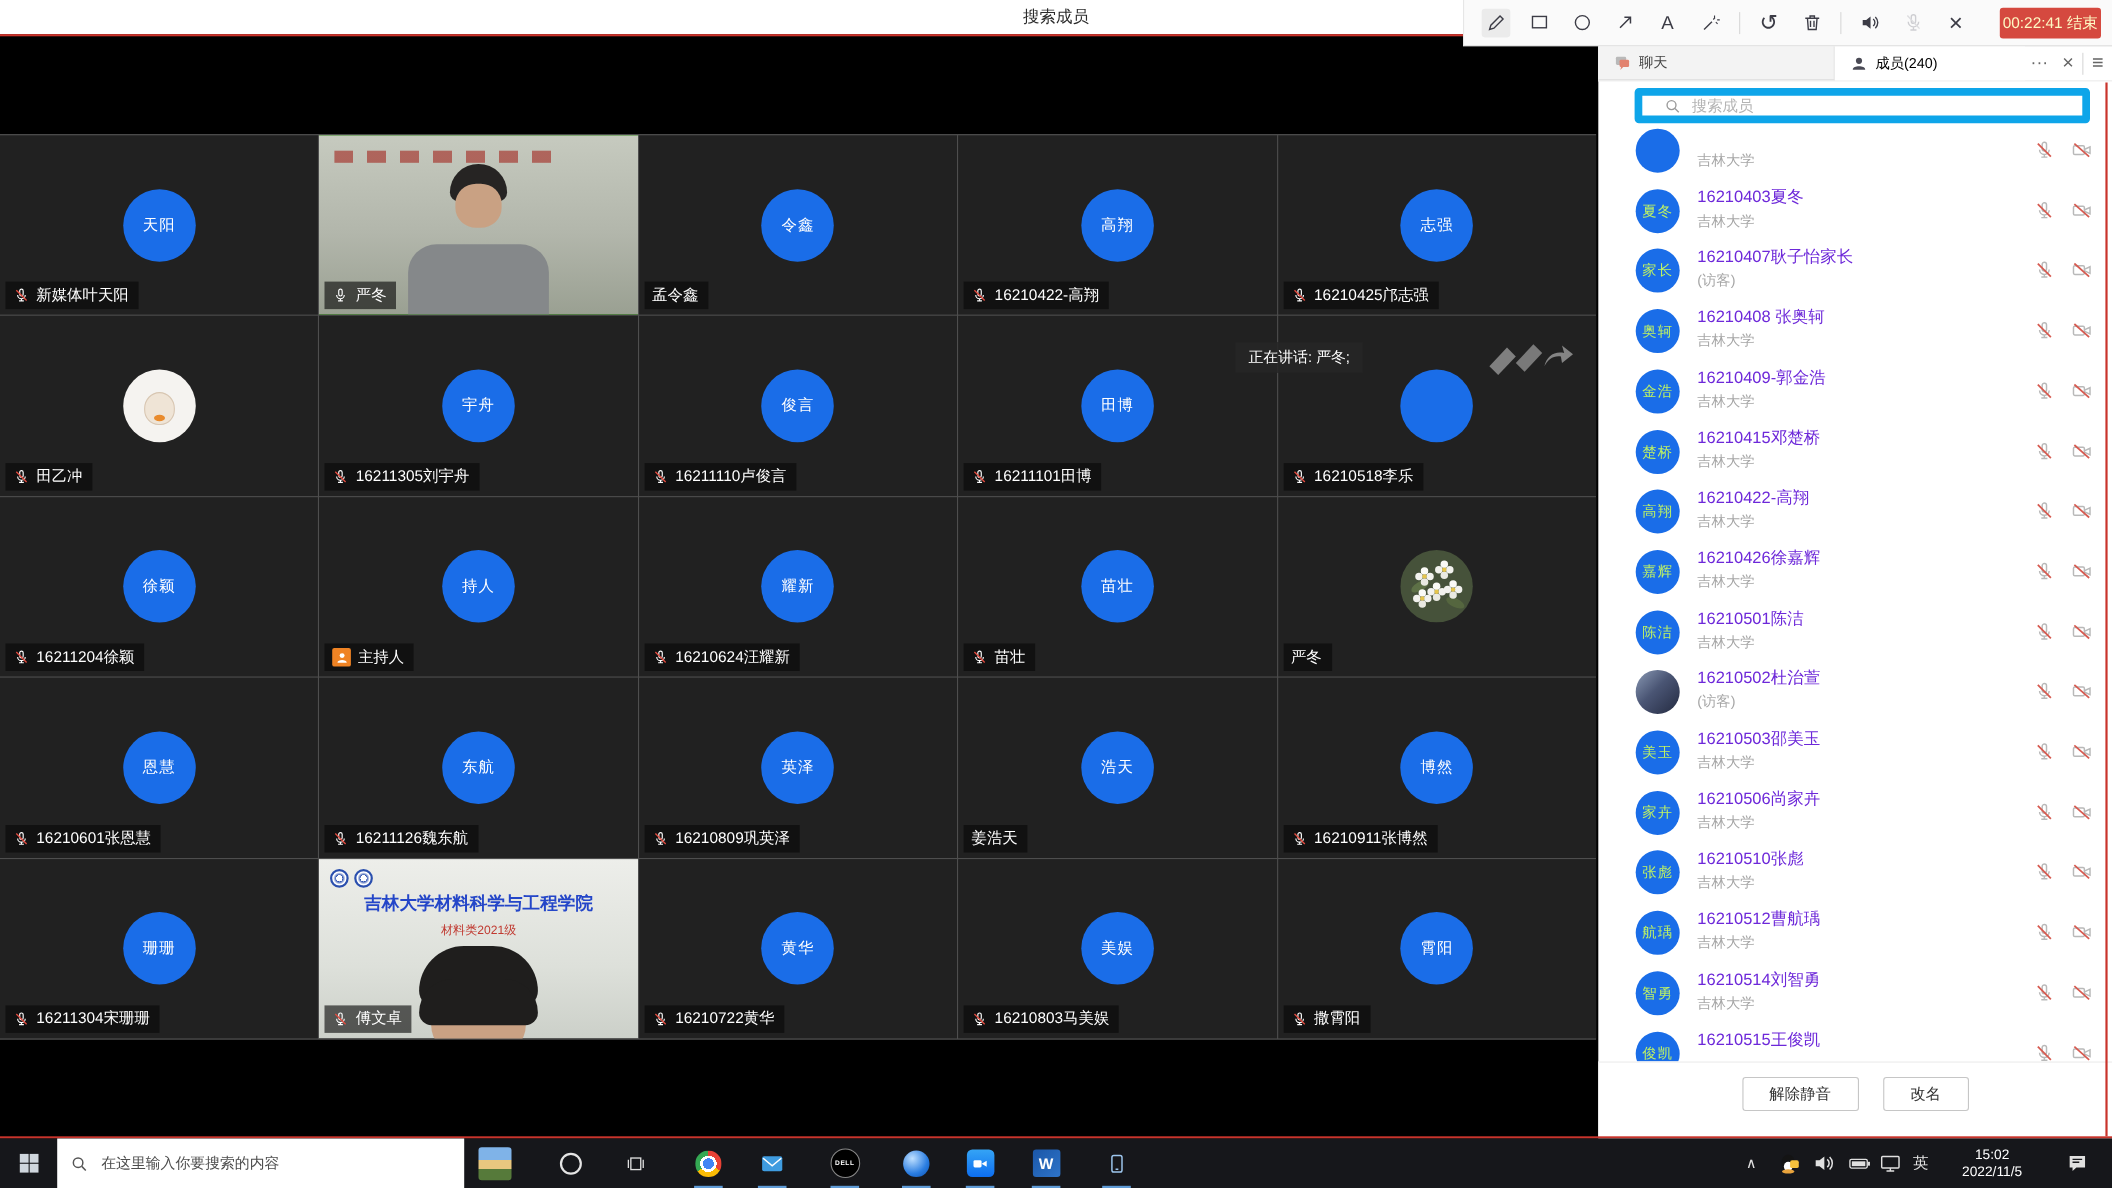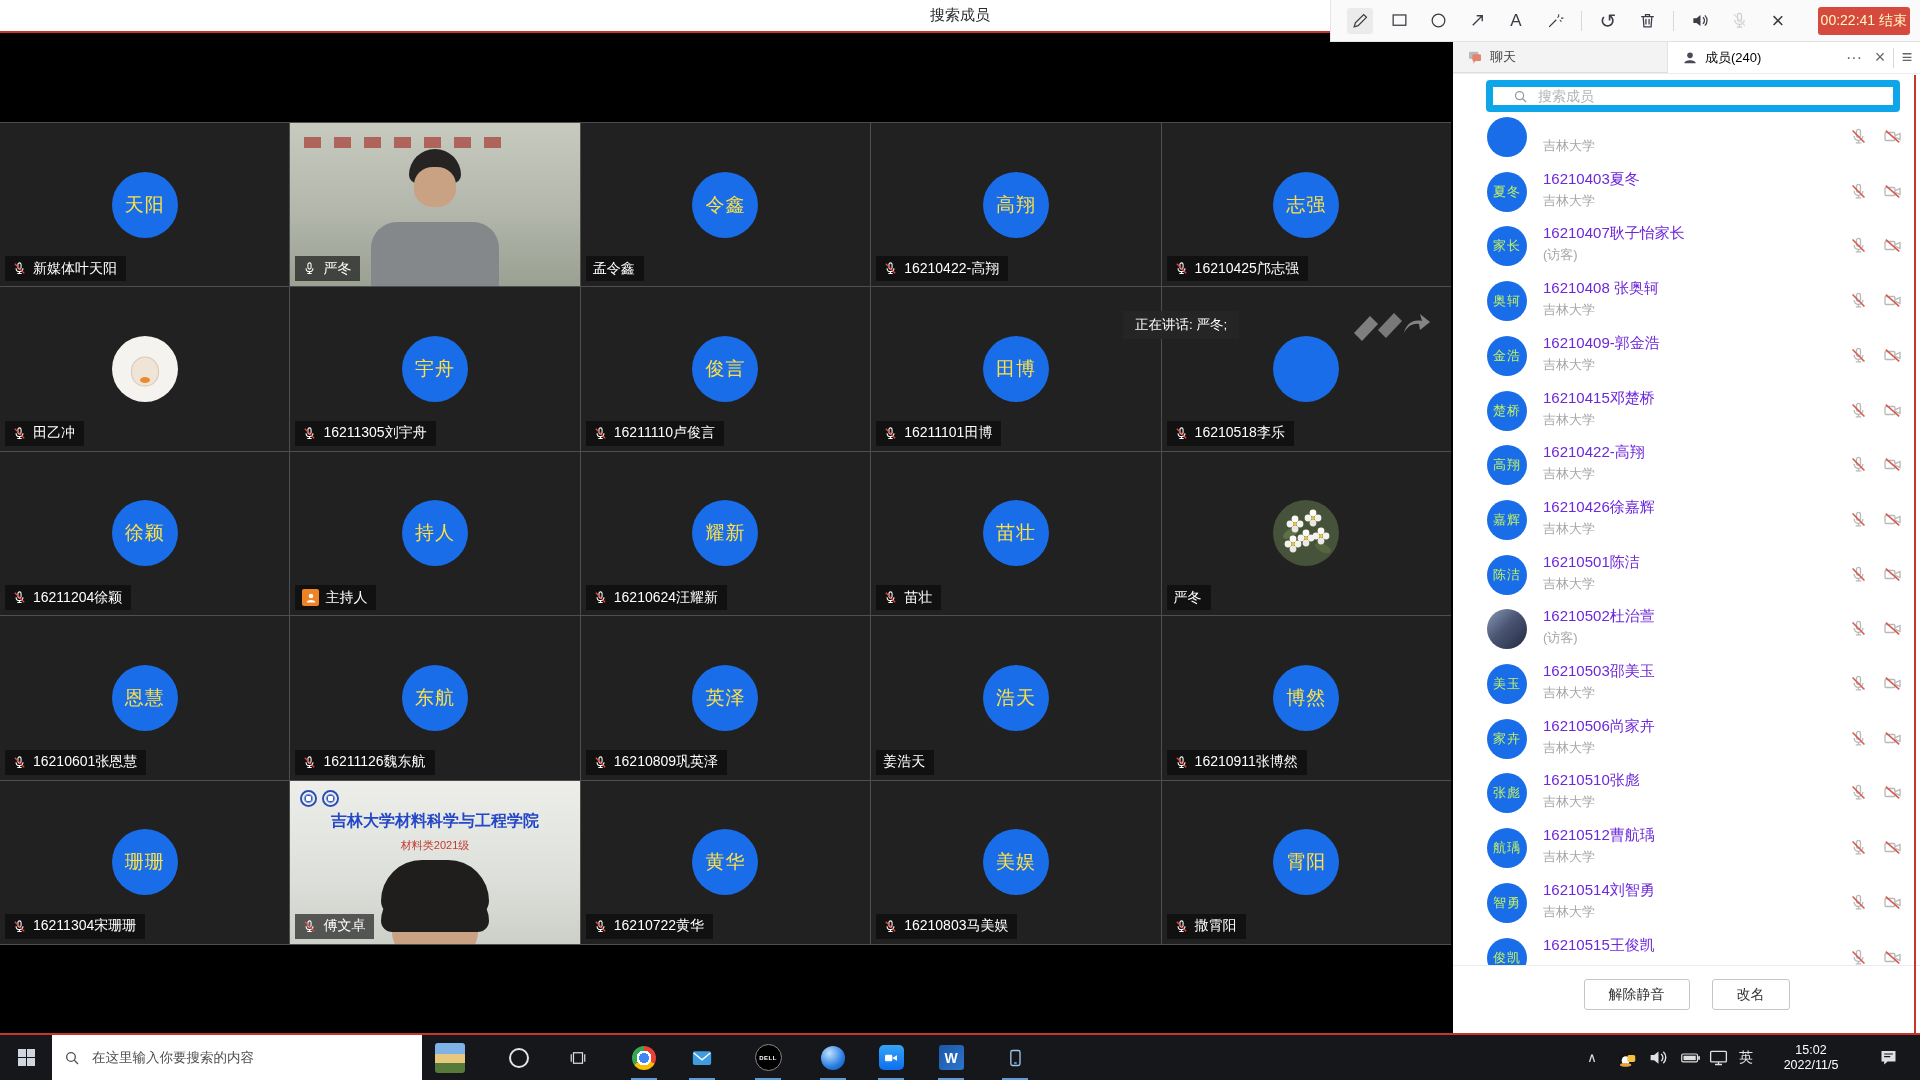--- a/index.html
+++ b/index.html
@@ -27,22 +27,22 @@
                border-radius:3px;white-space:nowrap;}
 
   
   .stage{position:absolute;left:0;top:33px;width:1453px;height:1002px;background:#000;z-index:1;}
   .grid{position:absolute;left:0;top:89px;width:1451px;height:821px;display:grid;
         grid-template-columns:repeat(5,1fr);grid-template-rows:repeat(5,1fr);gap:1px;background:#4e4e4e;
         border-top:1px solid #4e4e4e;border-bottom:1px solid #4e4e4e;}
   .tile{position:relative;background:#212121;overflow:hidden;}
   .tile.speaking{box-shadow:inset 0 0 0 2px #35a315;}
   .t-avatar{position:absolute;left:50%;top:50%;transform:translate(-50%,-50%);width:66px;height:66px;
-            border-radius:50%;background:#1a6de8;color:#fde047;display:flex;align-items:center;justify-content:center;
-            font-size:19px;letter-spacing:1px;font-family:Liberation Mono, monospace;}
+            border-radius:50%;background:#1a6de8;color:#ffffff;display:flex;align-items:center;justify-content:center;
+            font-size:14px;letter-spacing:1px;font-family:Liberation Mono, monospace;}
   .t-avatar.white{background:#f5f3f0;}
   .t-label{position:absolute;left:5px;bottom:5px;background:rgba(8,8,8,.62);color:#fff;font-size:14px;height:25px;
            display:flex;align-items:center;gap:6px;padding:0 9px 0 7px;max-width:93%;white-space:nowrap;z-index:3;}
   .t-label svg{width:15px;height:15px;flex:none;}
   .host-badge{width:17px;height:17px;background:#ef8324;border-radius:2px;display:flex;align-items:center;
               justify-content:center;flex:none;}
   .host-badge svg{width:12px;height:12px;}
 
   
   .vp-bg{position:absolute;inset:0;background:linear-gradient(180deg,#c6cabf 0%,#b2b6ab 55%,#9aa092 100%);}

